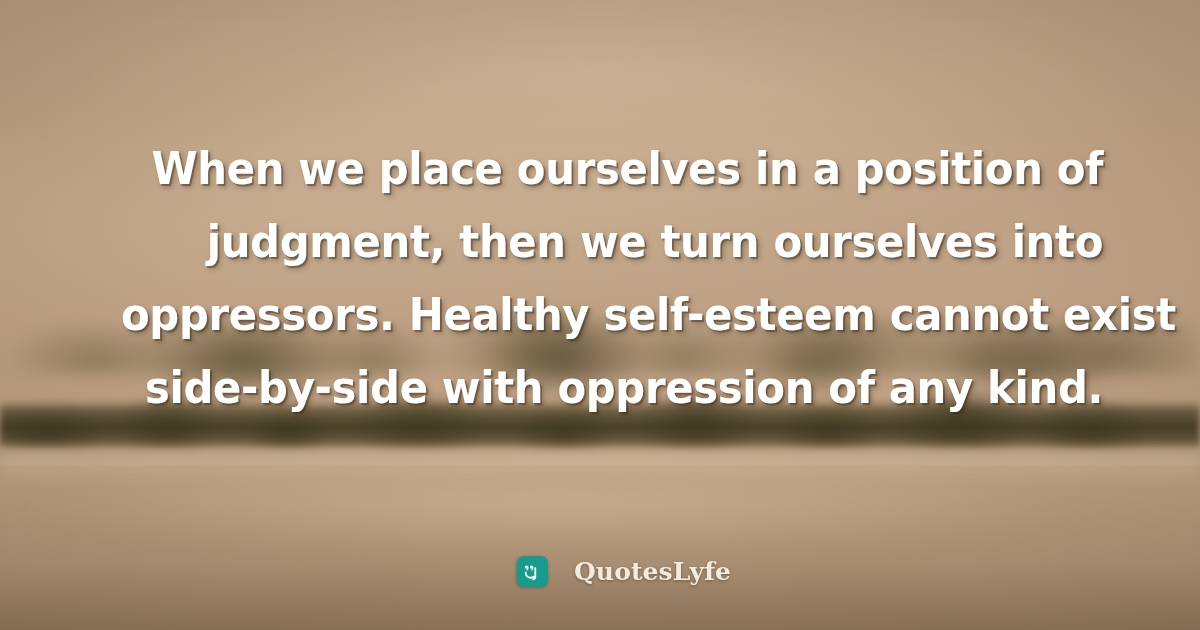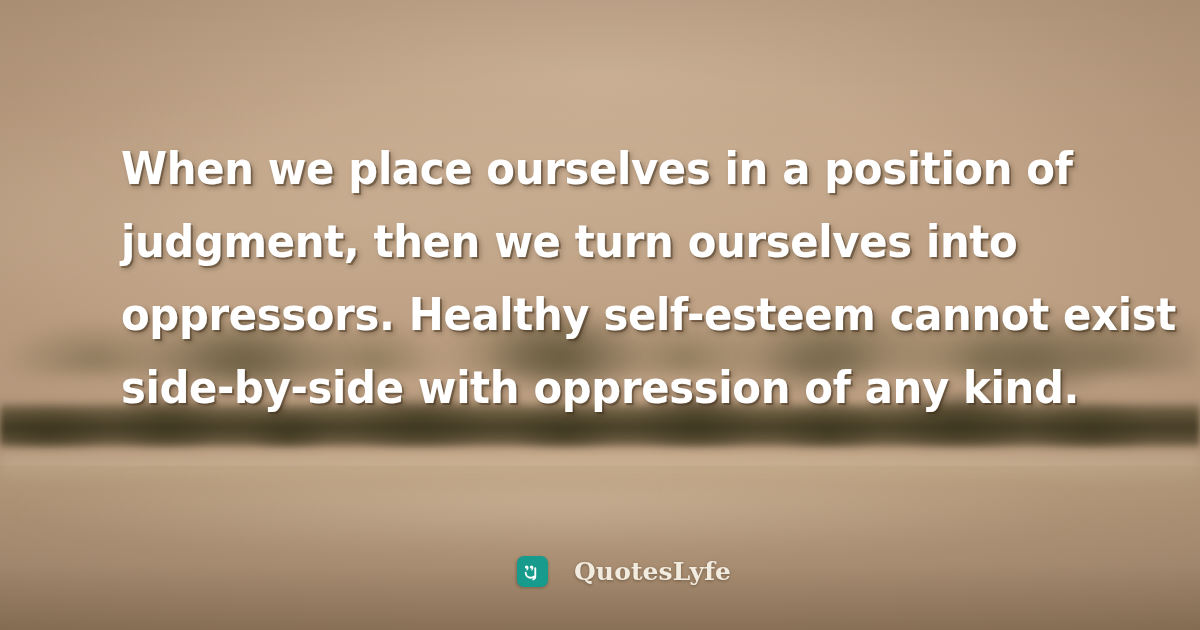--- a/index.html
+++ b/index.html
@@ -158,21 +158,21 @@
     display:flex;
     flex-direction:column;
     align-items:center;
   }
 
   .quote-block {
     position:absolute;
     left:0; right:0;
     top:132px;
     padding:0 60px;
-    text-align:left;
+    text-align:right;
     margin-left:24px;
   }
 
   .quote-line {
     display:block;
     color:#ffffff;
     font-family:"DejaVu Sans", sans-serif;
     font-weight:bold;
     font-size:45px;
     line-height:73px;

